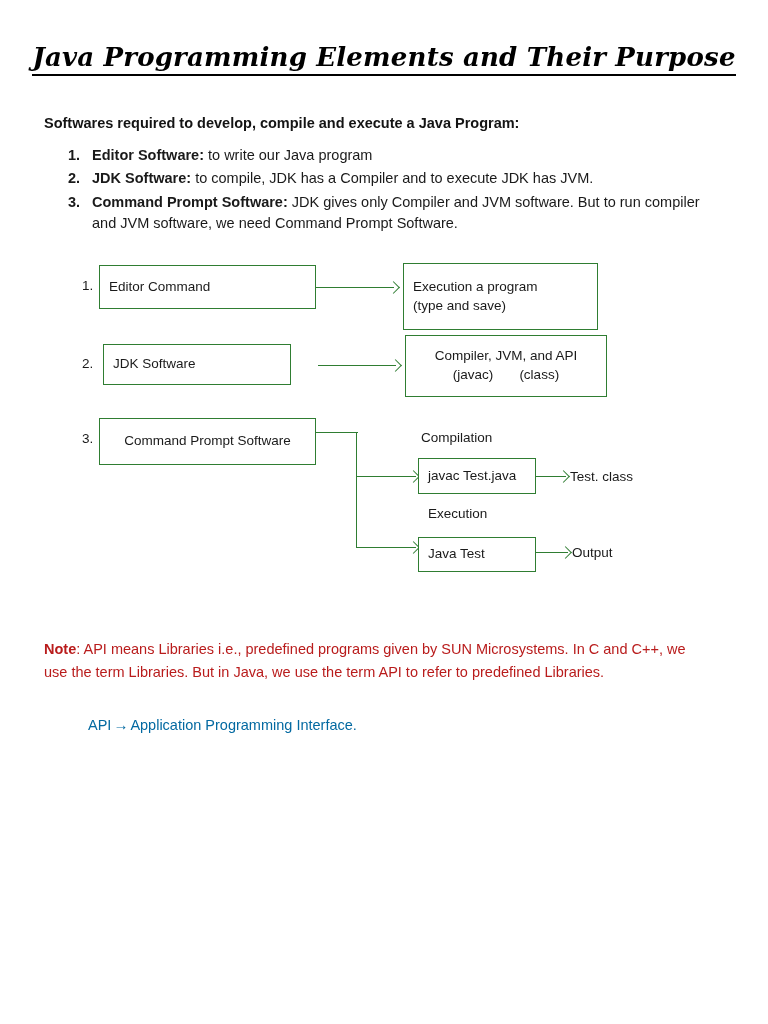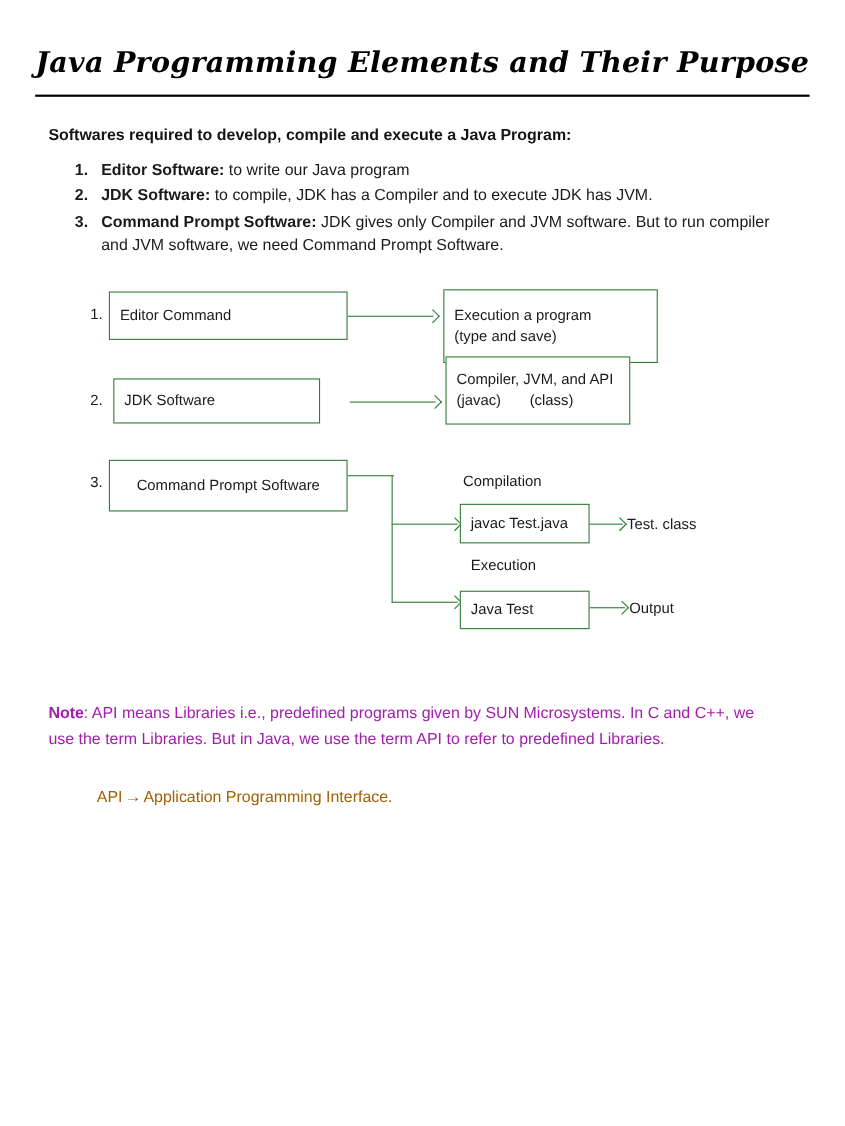--- a/index.html
+++ b/index.html
@@ -23,21 +23,21 @@
     text-align: center;
     font-family: "DejaVu Serif", "Liberation Serif", serif;
     font-size: 26px;
     font-weight: bold;
     font-style: italic;
     letter-spacing: 0.2px;
     color: #000000;
   }
   .doc-title span {
     border-bottom: 2px solid #000;
-    padding-bottom: 14px;
+    padding-bottom: 2px;
   }
 
   
   .intro-line {
     position: absolute;
     left: 44px; top: 115px;
     width: 680px;
     font-size: 14.5px;
     font-weight: bold;
     color: #141414;
@@ -120,28 +120,28 @@
   }
   .javagap { display: inline-block; width: 26px; }
 
   
   .note-para {
     position: absolute;
     left: 44px; top: 638px;
     width: 662px;
     font-size: 14.5px;
     line-height: 1.62;
-    color: #a21caf;
+    color: #b91c1c;
   }
   .note-bold { font-weight: bold; }
   .api-line {
     position: absolute;
     left: 88px; top: 716px;
     font-size: 14.5px;
-    color: #a16207;
+    color: #0369a1;
   }
   .api-arrow {
     font-weight: bold;
     font-size: 15px;
     padding: 0 2px;
   }
 </style>
 </head>
 <body>
 
@@ -178,21 +178,21 @@
     <div>Execution a program</div>
     <div>(type and save)</div>
   </div>
 
   <div class="dnum" style="left:82px; top:106px;">2.</div>
   <div class="dbox" style="left:103px; top:94px; width:188px; height:41px;">
     <div>JDK Software</div>
   </div>
   <div class="dline-h" style="left:318px; top:115px; width:78px;"></div>
   <div class="arrowhead" style="left:391px; top:111px;"></div>
-  <div class="dbox" style="left:405px; top:74px; width:168px; height:62px;">
+  <div class="dbox" style="left:405px; top:85px; width:202px; height:62px;align-items:center;">
     <div>Compiler, JVM, and API</div>
     <div><span>(javac)</span><span class="javagap"></span><span>(class)</span></div>
   </div>
 
   <div class="dnum" style="left:82px; top:181px;">3.</div>
   <div class="dbox" style="left:99px; top:168px; width:217px; height:47px;text-align:center;">
     <div>Command Prompt Software</div>
   </div>
 
   <div class="dline-h" style="left:316px; top:182px; width:42px;"></div>

